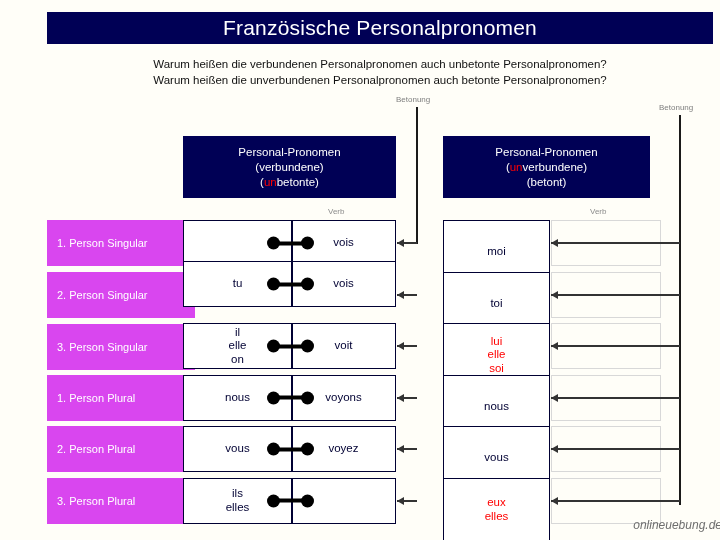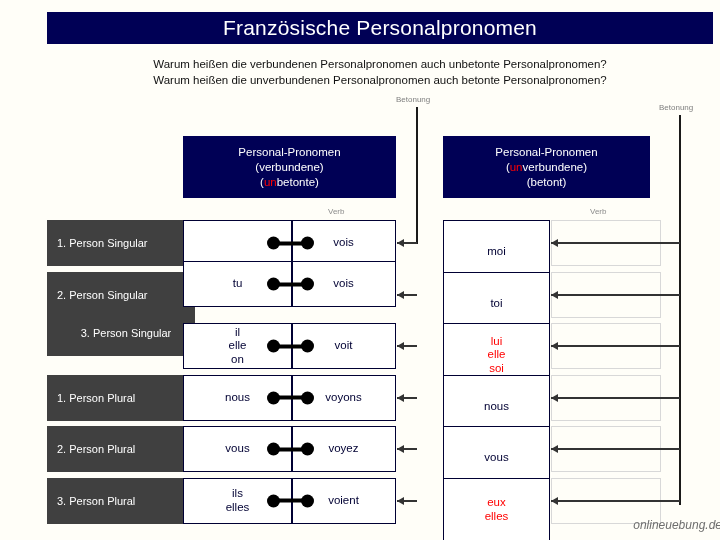--- a/index.html
+++ b/index.html
@@ -87,21 +87,21 @@
     text-align: center;
   }
   .red { color: #ff0000; }
 
   
   .person-box {
     position: absolute;
     left: 27px;
     width: 148px;
     height: 46px;
-    background: #404040;
+    background: #d946ef;
     color: #ffffff;
     font-size: 11px;
     display: flex;
     align-items: center;
     padding-left: 10px;
     box-sizing: border-box;
   }
 
   
   .conj-row {
@@ -291,21 +291,21 @@
         </div>
       </div>
       <div class="arrow-line" style="left: 377px; top: 293.5px; width: 20px;"></div>
       <div class="arrow-head" style="left: 377px; top: 290.5px;"></div>
       <div class="ghost-row" style="top: 271.5px;"></div>
       <div class="disj-row" style="top: 271.5px;">
         <span>toi</span>
       </div>
       <div class="arrow-line" style="left: 531px; top: 293.5px; width: 129px;"></div>
       <div class="arrow-head" style="left: 531px; top: 290.5px;"></div>
-      <div class="person-box" style="top: 310px; justify-content: center;">
+      <div class="person-box" style="top: 324px;">
         <span>3. Person Singular</span>
       </div>
       <div class="conj-row" style="top: 323px;">
         <div class="cell-pron">
           <span>il</span>
           <span>elle</span>
           <span>on</span>
         </div>
         <div class="conj-divider"></div>
         <div class="cell-verb">
@@ -379,23 +379,20 @@
       <div class="arrow-head" style="left: 531px; top: 445px;"></div>
       <div class="person-box" style="top: 477.5px;">
         <span>3. Person Plural</span>
       </div>
       <div class="conj-row" style="top: 477.5px;">
         <div class="cell-pron">
           <span>ils</span>
           <span>elles</span>
         </div>
         <div class="conj-divider"></div>
-        <div class="cell-verb">
-          <span>voient</span>
-        </div>
         <div class="link">
           <div class="bar"></div>
           <div class="dot l"></div>
           <div class="dot r"></div>
         </div>
       </div>
       <div class="arrow-line" style="left: 377px; top: 499.5px; width: 20px;"></div>
       <div class="arrow-head" style="left: 377px; top: 496.5px;"></div>
       <div class="ghost-row" style="top: 477.5px;"></div>
       <div class="disj-row" style="top: 477.5px; color: rgb(255, 0, 0);">

